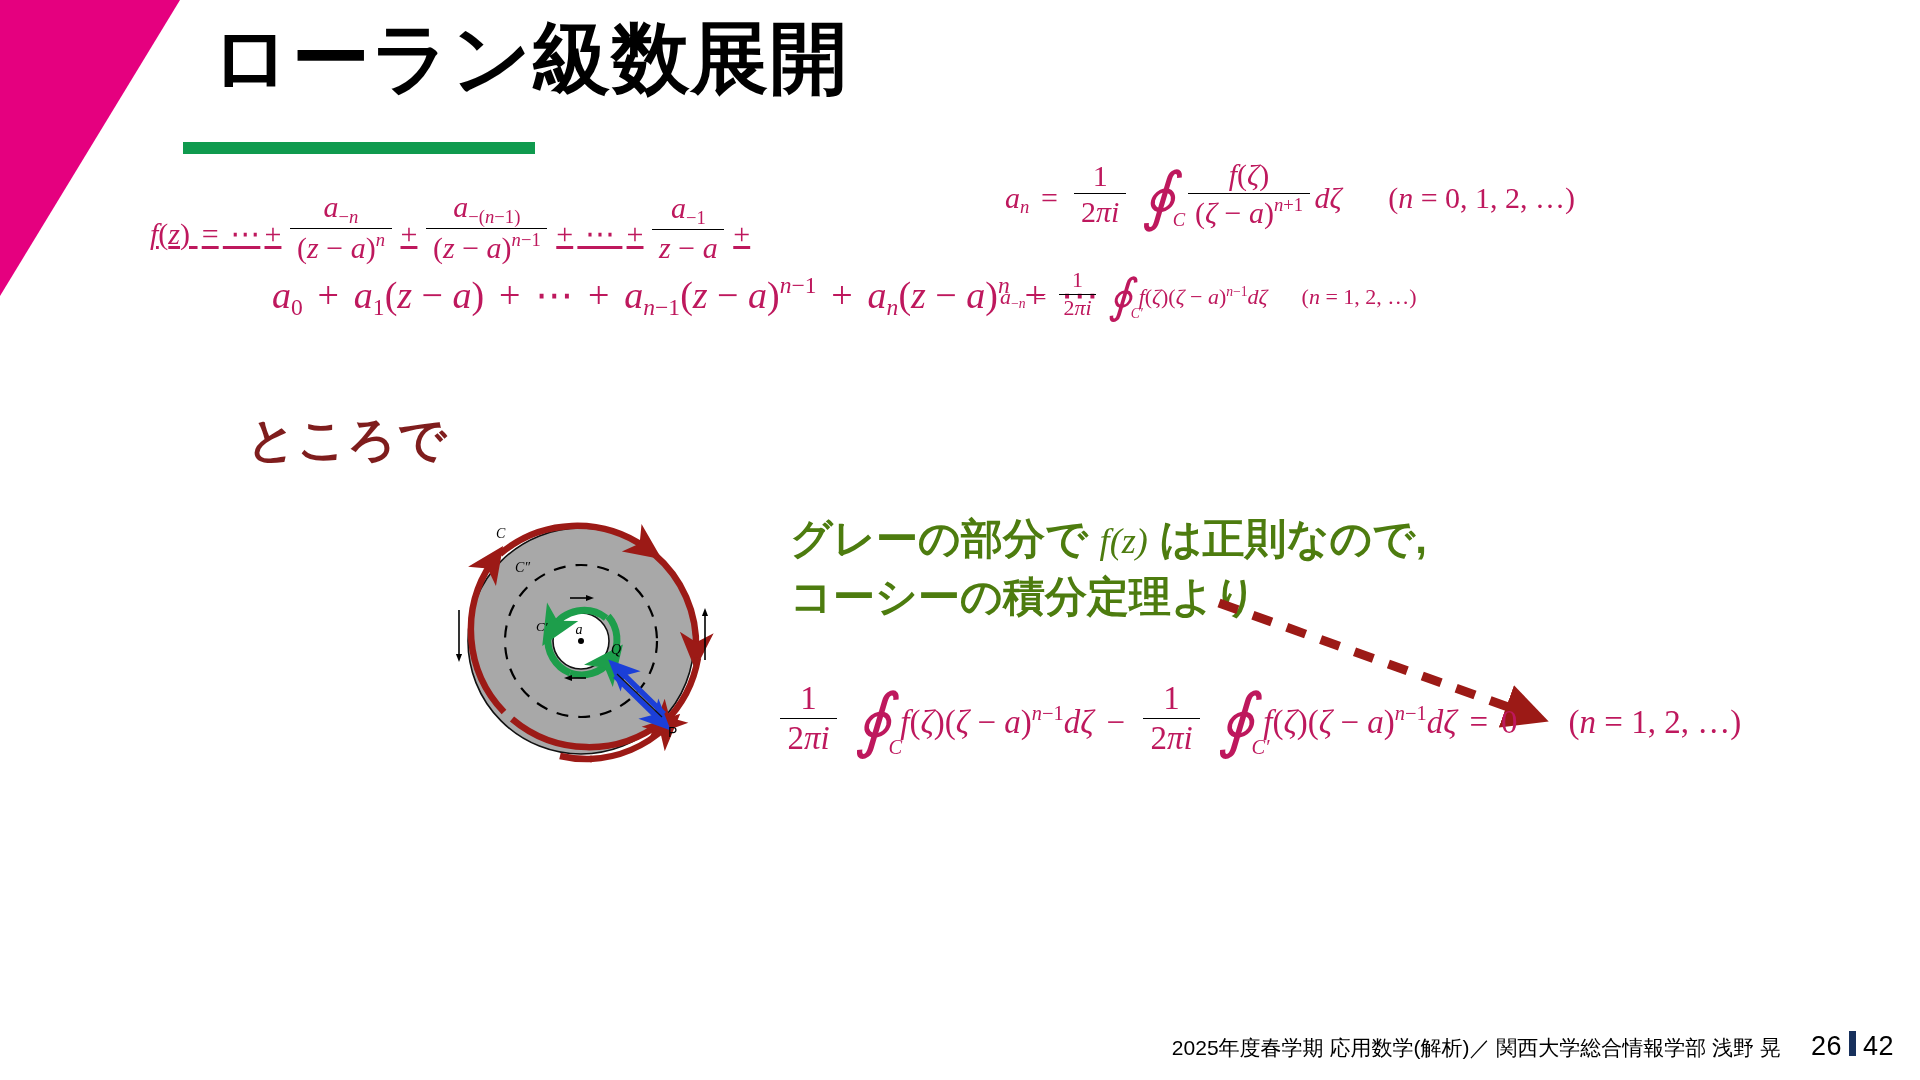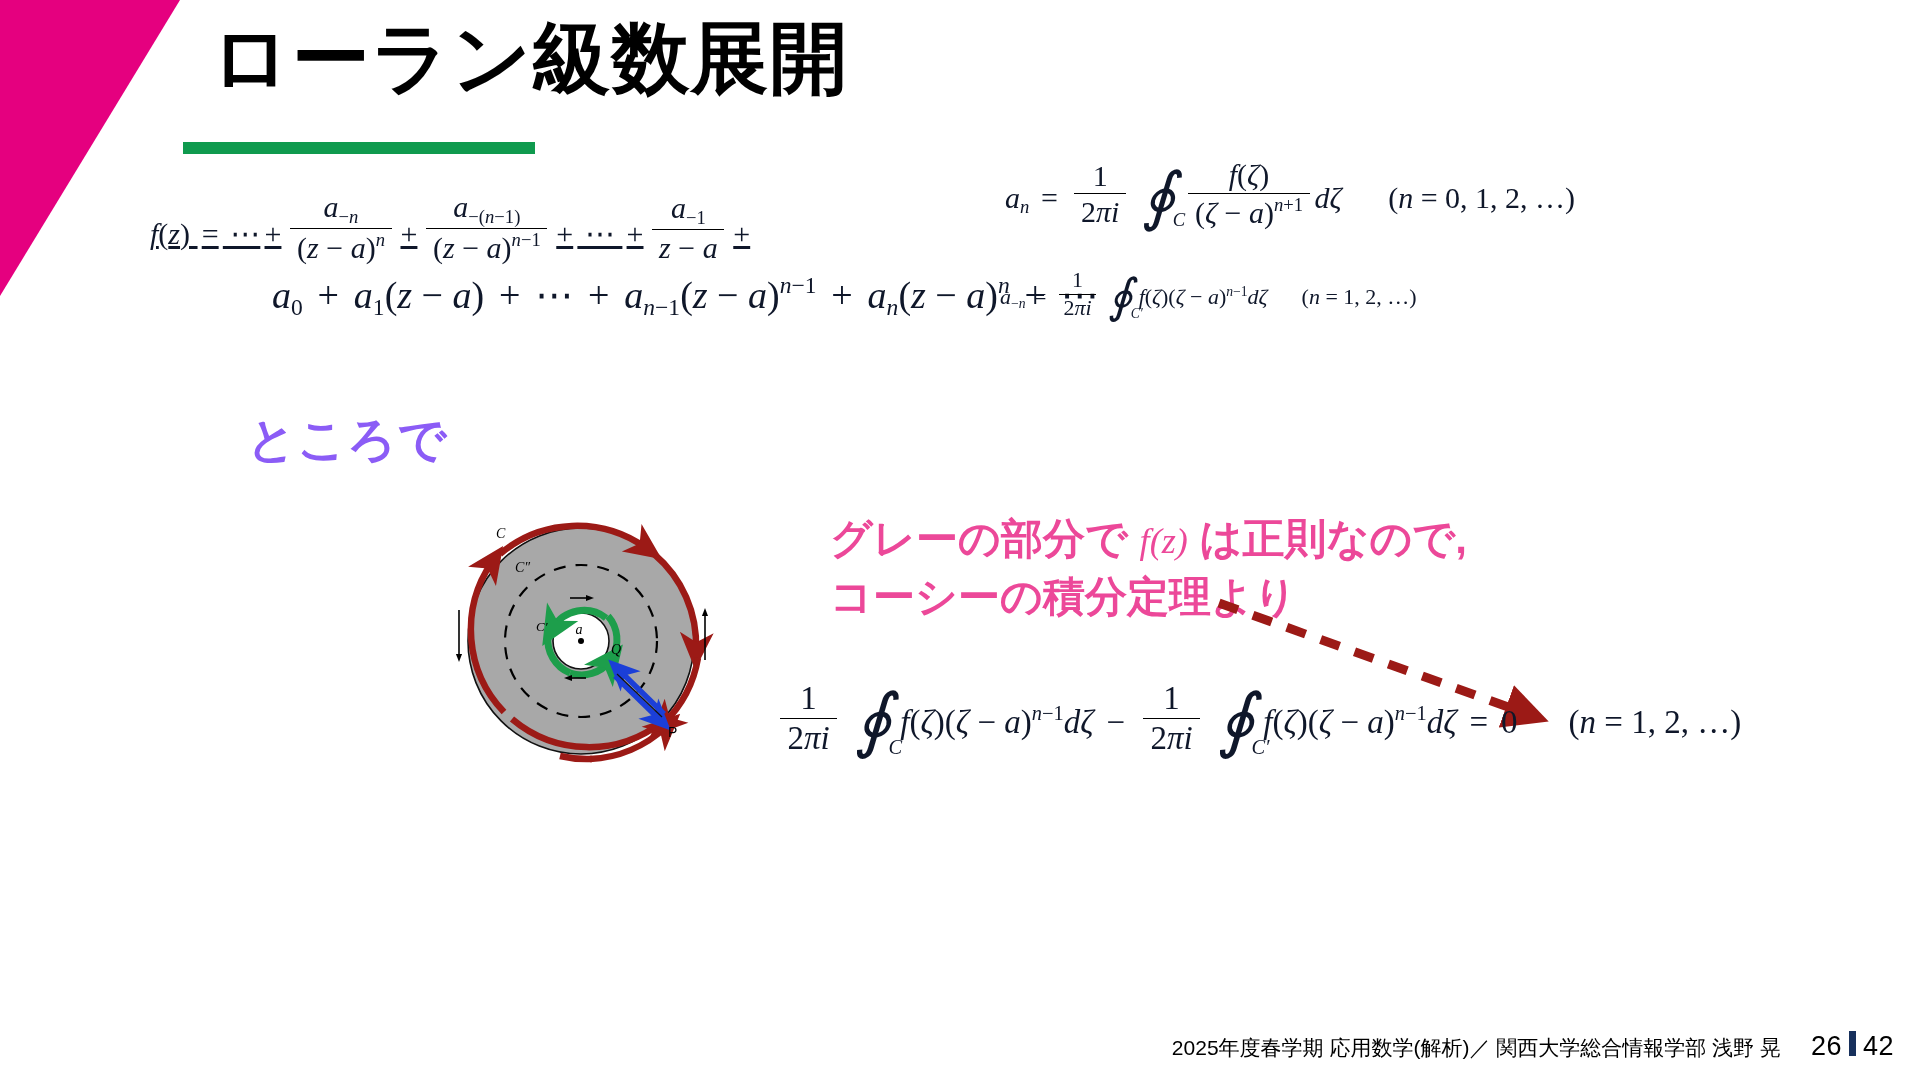--- a/index.html
+++ b/index.html
@@ -49,21 +49,21 @@
     left: 183px;
     top: 142px;
     width: 352px;
     height: 12px;
     background: #0f9a4e;
   }
 
   
   .math {
     font-family: "Liberation Serif", "DejaVu Serif", serif;
-    color: #0f172a;
+    color: #be185d;
     font-style: normal;
     white-space: nowrap;
   }
   .math i, .mi {
     font-style: italic;
     font-family: "Liberation Serif", "DejaVu Serif", serif;
   }
   .op { font-style: normal; padding: 0 .14em; }
   .num { font-style: normal; }
 
@@ -147,33 +147,32 @@
   }
   .cond { padding-left: 1.3em; font-style: normal; text-align: center; }
 
   
   .tokorode {
     position: absolute;
     left: 247px;
     top: 408px;
     font-size: 48px;
     font-weight: bold;
-    color: #8b5cf6;
+    color: #7f1d1d;
     letter-spacing: 1px;
   }
   .note {
     position: absolute;
     left: 790px;
     top: 510px;
     font-size: 42px;
     font-weight: bold;
-    color: #ec4899;
+    color: #4d7c0f;
     line-height: 1.38;
     letter-spacing: 0px;
-    margin-left: 40px;
   }
   .note .fz {
     font-family: "Liberation Serif", "DejaVu Serif", serif;
     font-style: italic;
     font-weight: normal;
     font-size: 0.86em;
   }
 
   
   .dashed-arrow {

